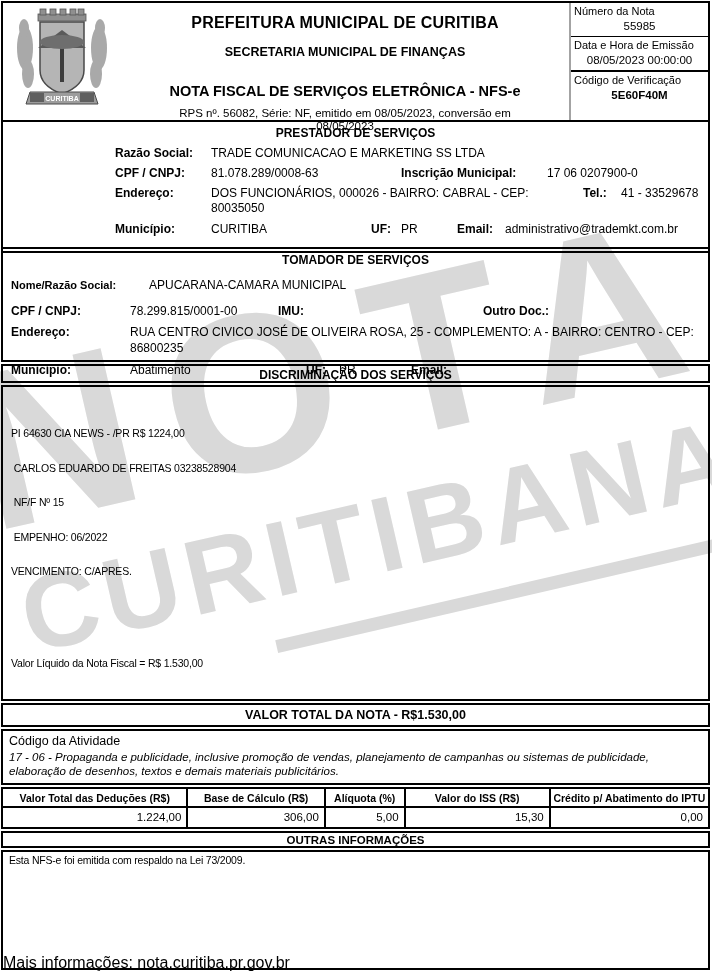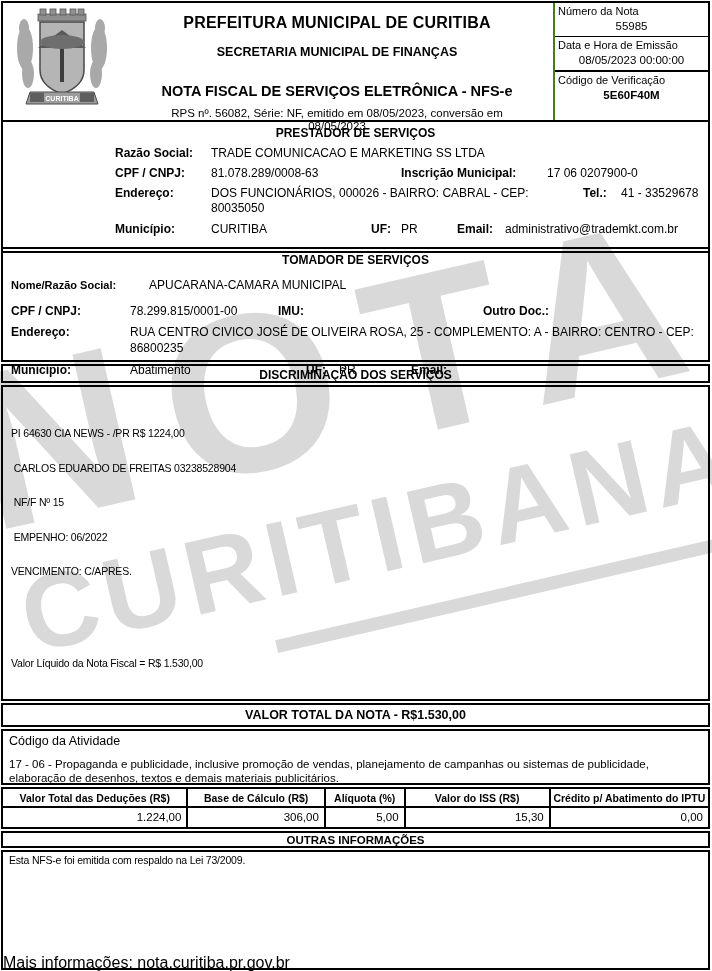--- a/index.html
+++ b/index.html
@@ -26,21 +26,21 @@
   }
 
   
   .header-box { top: 1px; height: 121px; display: flex; }
   .logo-wrap { width: 118px; display: flex; align-items: center; justify-content: center; }
   .header-center { flex: 1; text-align: center; padding-top: 11px; }
   .hc-title { font-size: 16px; font-weight: bold; letter-spacing: .2px; }
   .hc-subtitle { font-size: 12.5px; font-weight: bold; margin-top: 13px; }
   .hc-doctitle { font-size: 14.5px; font-weight: bold; margin-top: 24px; }
   .hc-rps { font-size: 11.5px; margin-top: 8px; line-height: 1.15; padding: 0 30px; }
-  .header-right { width: 155px; border-left: 2px solid #4d7c0f; font-size: 11px; }
+  .header-right { width: 139px; border-left: 2px solid #a3a3a3; font-size: 11px; }
   .hr-cell { padding: 2px 3px 0 3px; }
   .hr-label { font-size: 11px; }
   .hr-value { text-align: center; font-size: 11.5px; padding: 3px 0 4px 0; }
   .hr-div1 { border-bottom: 1px solid #000; }
   .hr-div2 { border-bottom: 2px solid #000; }
   .hr-value-bold { font-weight: bold; }
 
   
   .sec-title { text-align: center; font-weight: bold; font-size: 12px; padding-top: 4px; }
   .frow { display: flex; font-size: 12px; align-items: flex-start; }
@@ -80,21 +80,21 @@
   .disc-lines { padding: 18px 8px 0 8px; font-size: 10.5px; line-height: 11.5px; letter-spacing: -0.2px; white-space: pre; }
   .disc-liquido { margin: 56px 8px 0 8px; font-size: 10.5px; letter-spacing: -0.2px; }
 
   
   .total-box { top: 703px; height: 24px; }
   .total-box .sec-title { font-size: 12.5px; padding-top: 3px; }
 
   
   .atividade-box { top: 729px; height: 56px; padding: 3px 6px; }
   .ativ-label { font-size: 12.5px; }
-  .ativ-desc { margin-top: 9px; font-size: 11.5px; line-height: 1.25; }
+  .ativ-desc { margin-top: 2px; font-size: 11.5px; line-height: 1.25; font-style: italic; }
 
   
   .table-box { top: 787px; height: 42px; }
   .vtable { display: flex; height: 100%; }
   .vcol { border-right: 2px solid #000; display: flex; flex-direction: column; }
   .vcol:last-child { border-right: none; }
   .vc1 { width: 26.3%; } .vc2 { width: 19.5%; } .vc3 { width: 11.3%; }
   .vc4 { width: 20.6%; } .vc5 { width: 22.3%; }
   .vhead { height: 19px; border-bottom: 2px solid #000; text-align: center;
            font-weight: bold; font-size: 10.5px; padding-top: 3px; }

